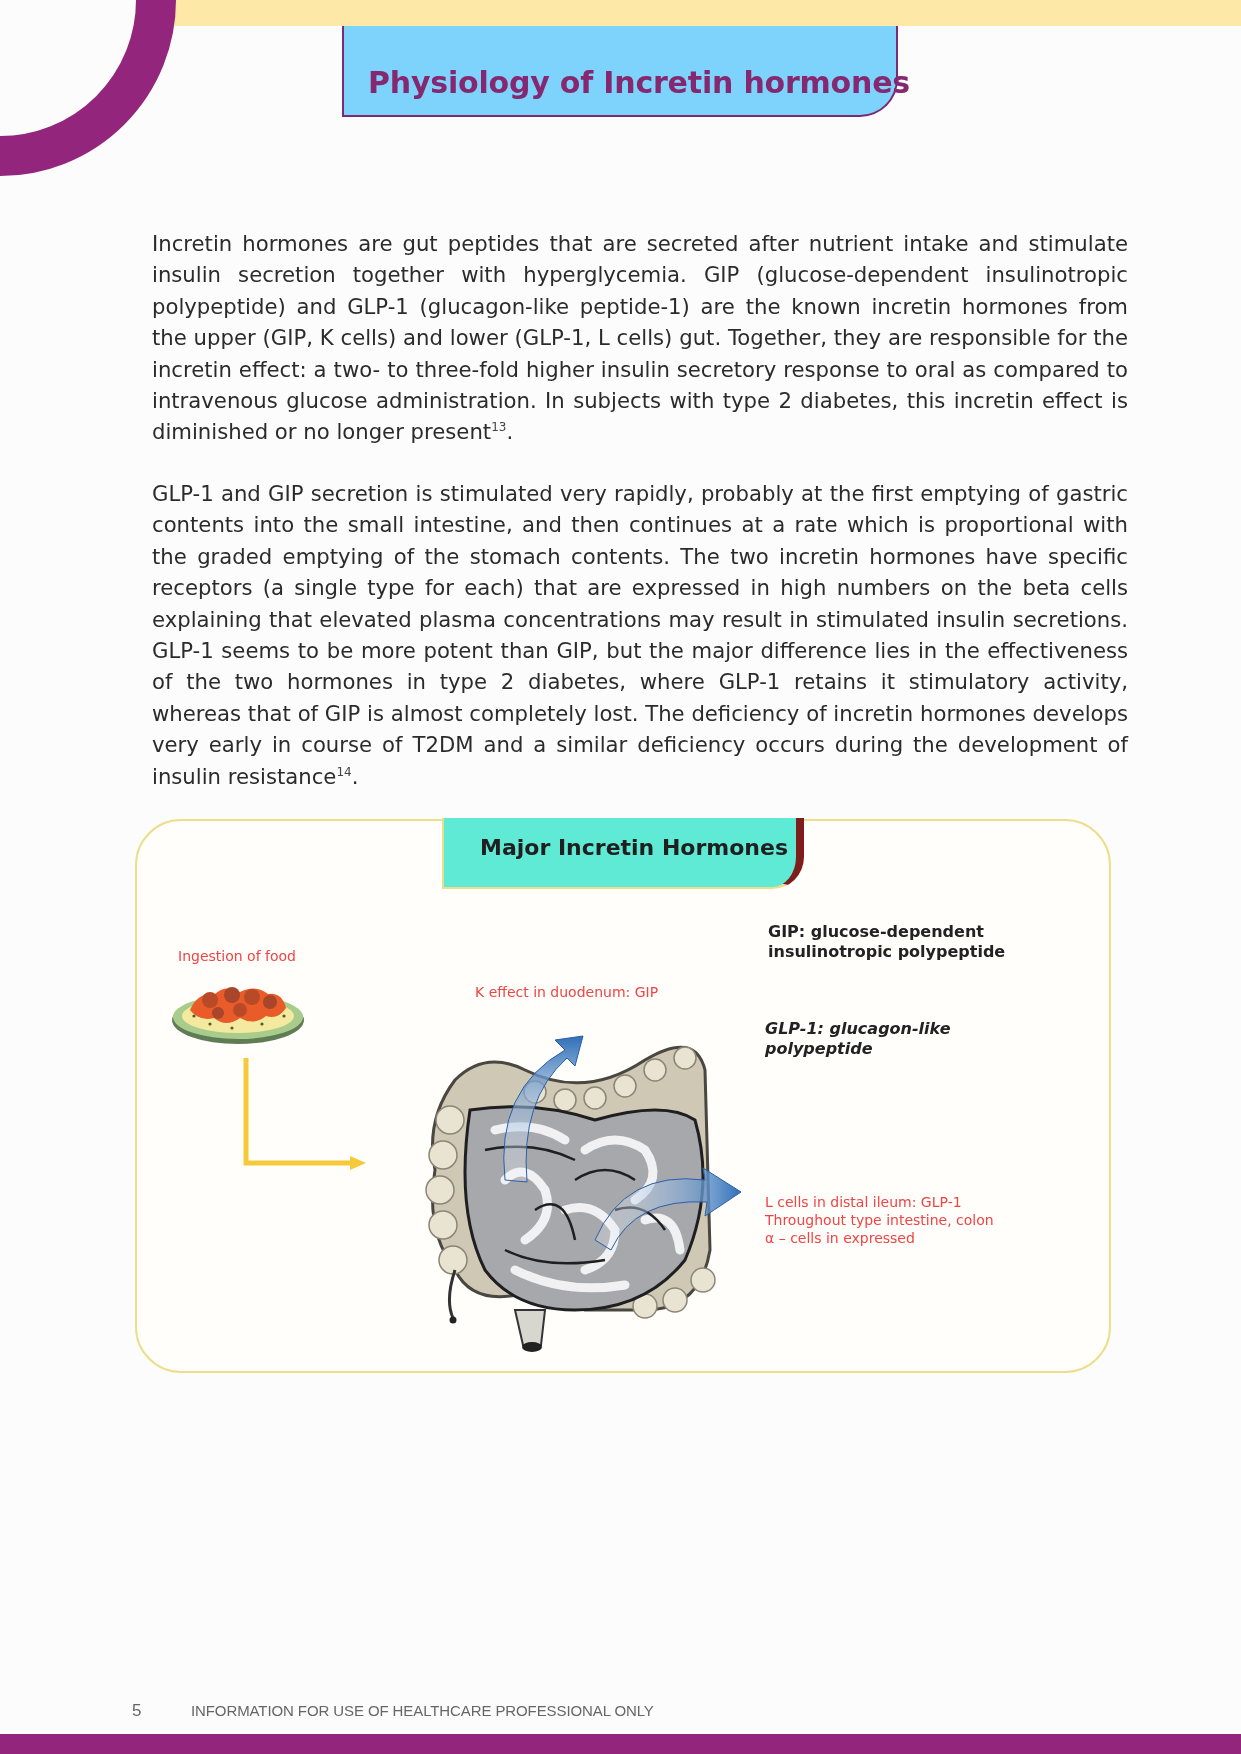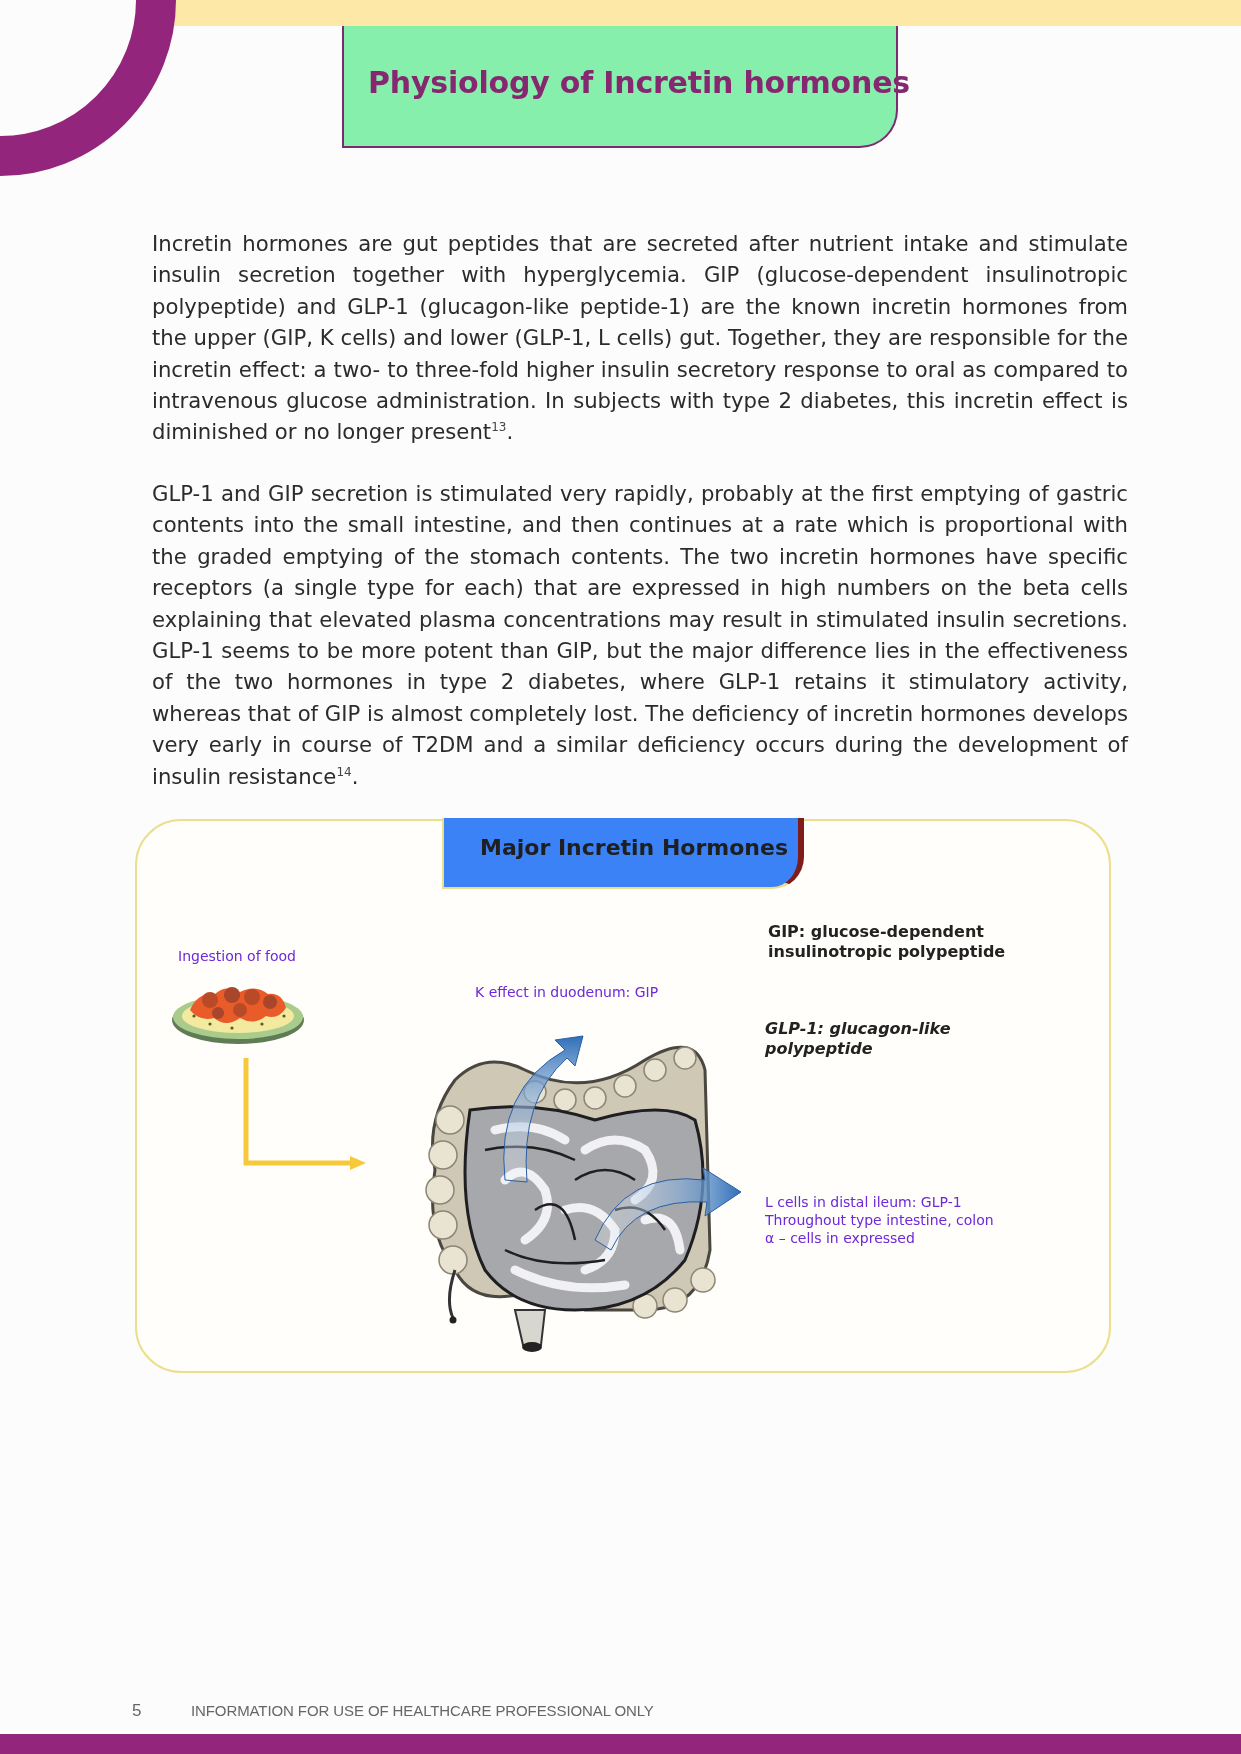--- a/index.html
+++ b/index.html
@@ -14,24 +14,24 @@
     background: #fde8a8;
   }
   .corner-ring {
     position: absolute; left: -176px; top: -176px;
     width: 352px; height: 352px; border-radius: 50%;
     border: 40px solid #93257c; box-sizing: border-box;
     background: #fdfcfd;
   }
   .title-tab {
     position: absolute; left: 342px; top: 26px;
-    width: 556px; height: 122px; box-sizing: border-box;
+    width: 556px; height: 91px; box-sizing: border-box;
     border-left: 2px solid #7d2a72; border-bottom: 2px solid #7d2a72; border-right: 2px solid #7d2a72;
     border-bottom-right-radius: 38px;
-    background: #86efac;
+    background: #7dd3fc;
   }
   .title-tab h1 {
     position: absolute; left: 24px; top: 39px; margin: 0;
     font-size: 30px; font-weight: bold; color: #85286f;
     letter-spacing: -0.2px; white-space: nowrap;
   }
   .body-text {
     position: absolute; left: 136px; width: 976px;
     font-size: 21.2px; line-height: 31.4px; text-align: justify;
     color: #2b2b2b; margin: 16px;
@@ -42,28 +42,28 @@
 
   .figure-box {
     position: absolute; left: 135px; top: 819px;
     width: 976px; height: 554px; box-sizing: border-box;
     border: 2px solid #ecdf8c; border-radius: 46px;
     background: #fffefb;
   }
   .figure-tab {
     position: absolute; left: 442px; top: 818px;
     width: 362px; height: 71px; box-sizing: border-box;
-    border-left: 2px solid #ecdf8c; border-bottom: 2px solid #ecdf8c; border-right: 6px solid #7f1d1d;
-    border-bottom-right-radius: 32px; background: #3b82f6; text-align: right;
+    border-left: 2px solid #ecdf8c; border-bottom: 2px solid #ecdf8c; border-right: 8px solid #7f1d1d;
+    border-bottom-right-radius: 32px; background: #5eead4; text-align: right;
   }
   .figure-tab h2 {
     margin: 0; position: absolute; left: 36px; top: 17px;
     font-size: 22px; font-weight: bold; color: #1f1f1f; white-space: nowrap;
   }
-  .fig-label { position: absolute; font-size: 14px; color: #6d28d9; white-space: nowrap; line-height: 18px; }
+  .fig-label { position: absolute; font-size: 14px; color: #ef4444; white-space: nowrap; line-height: 18px; }
   .fig-def { position: absolute; font-size: 16px; font-weight: bold; color: #222; line-height: 20px; }
   .footer-band {
     position: absolute; left: 0; top: 1734px; width: 1241px; height: 20px; background: #93257c;
   }
   .page-num {
     position: absolute; left: 132px; top: 1701px; font-size: 17px; color: #666;
     font-family: "Liberation Sans", sans-serif;
   }
   .footer-note {
     position: absolute; left: 191px; top: 1702px; font-size: 15px; color: #666;

